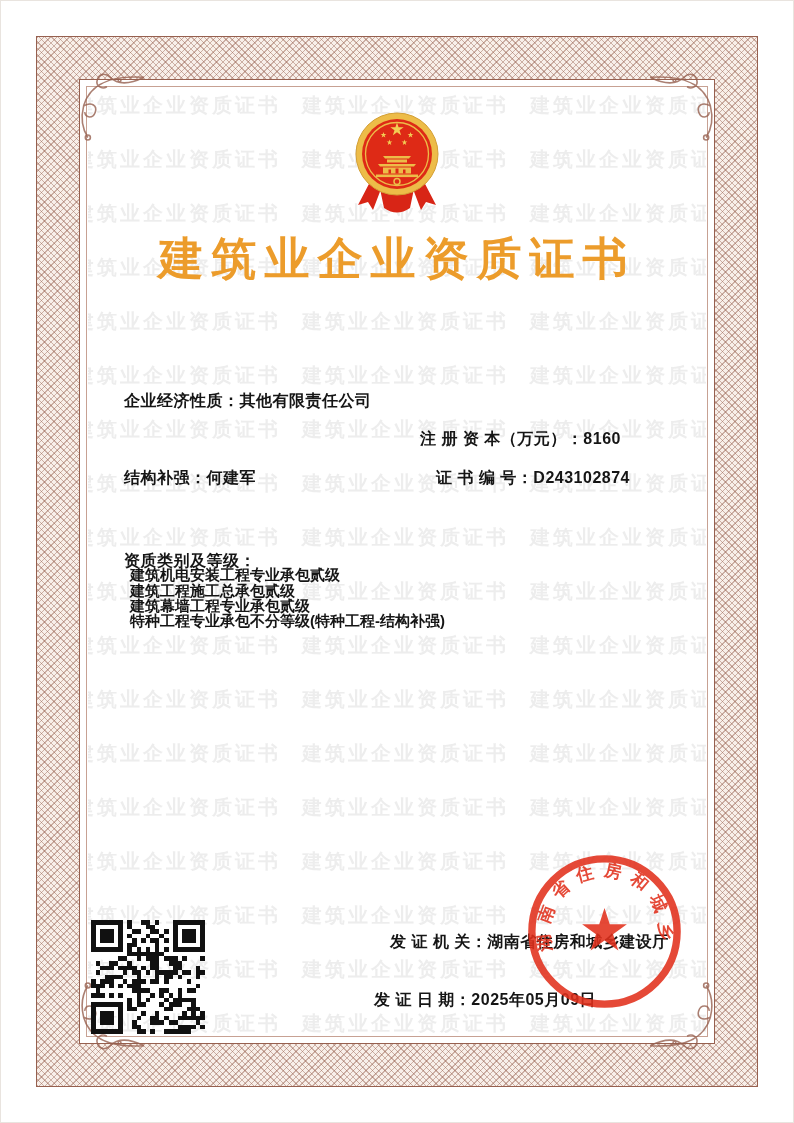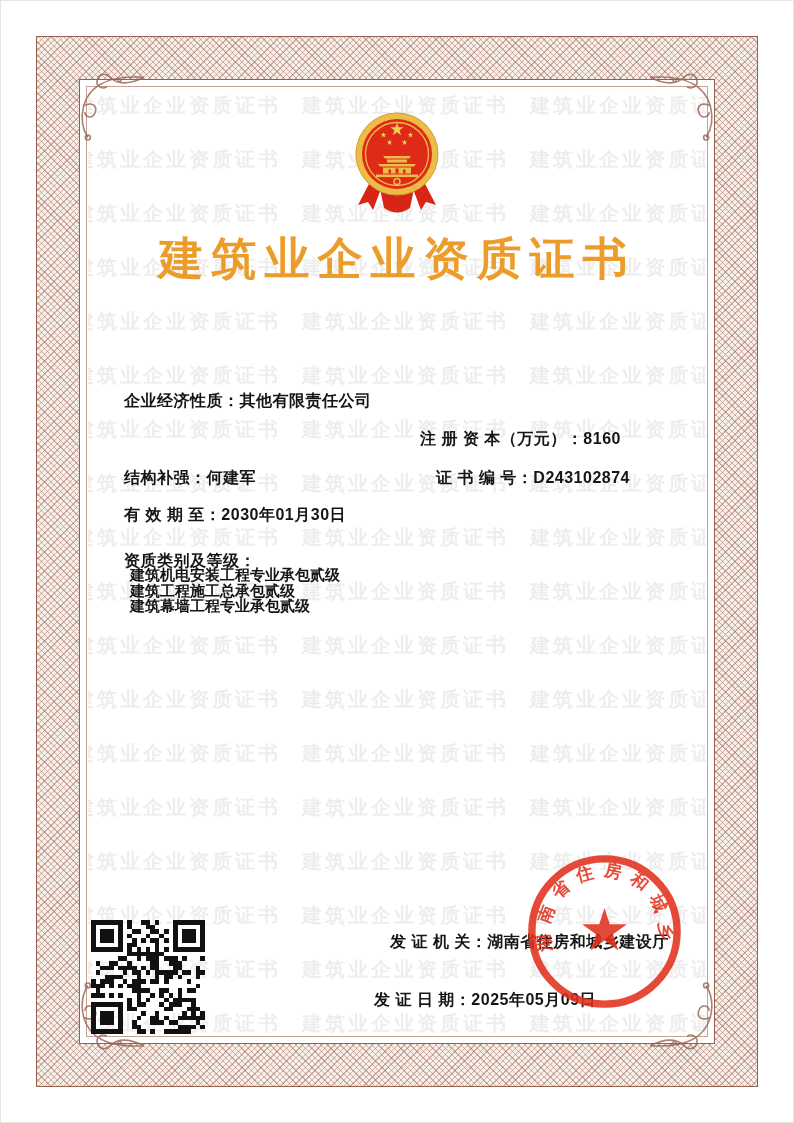--- a/index.html
+++ b/index.html
@@ -234,26 +234,26 @@
 
   <div class="row" id="r-econ"><span>企业经济性质：</span><span>其他有限责任公司</span></div>
 
 
   <div class="row" id="r-capital"><span>注 册 资 本（万元）：</span><span>8160</span></div>
 
   <div class="row" id="r-legal"><span>结构补强：</span><span>何建军</span></div>
 
   <div class="row" id="r-certno"><span>证 书 编 号：</span><span>D243102874</span></div>
 
-  <div class="row" id="r-valid"><span>有 效 期 至：</span><span>2030年01月30日</span></div>
 
   <div class="row" id="q-label">资质类别及等级：</div>
   <div class="q-item" id="q-0">建筑机电安装工程专业承包贰级</div>
   <div class="q-item" id="q-1">建筑工程施工总承包贰级</div>
   <div class="q-item" id="q-2">建筑幕墙工程专业承包贰级</div>
+  <div class="q-item" id="q-3">特种工程专业承包不分等级(特种工程-结构补强)</div>
 
   <div class="row" id="r-issuer"><span>发 证 机 关：</span><span>湖南省住房和城乡建设厅</span></div>
 
   <div class="row" id="r-date"><span>发 证 日 期：</span><span>2025年05月09日</span></div>
 
   <svg class="qr-svg" viewBox="0 0 25 25" shape-rendering="crispEdges">
       <g fill="#111">
         <rect x="0" y="0" width="1" height="1"></rect>
         <rect x="1" y="0" width="1" height="1"></rect>
         <rect x="2" y="0" width="1" height="1"></rect>

